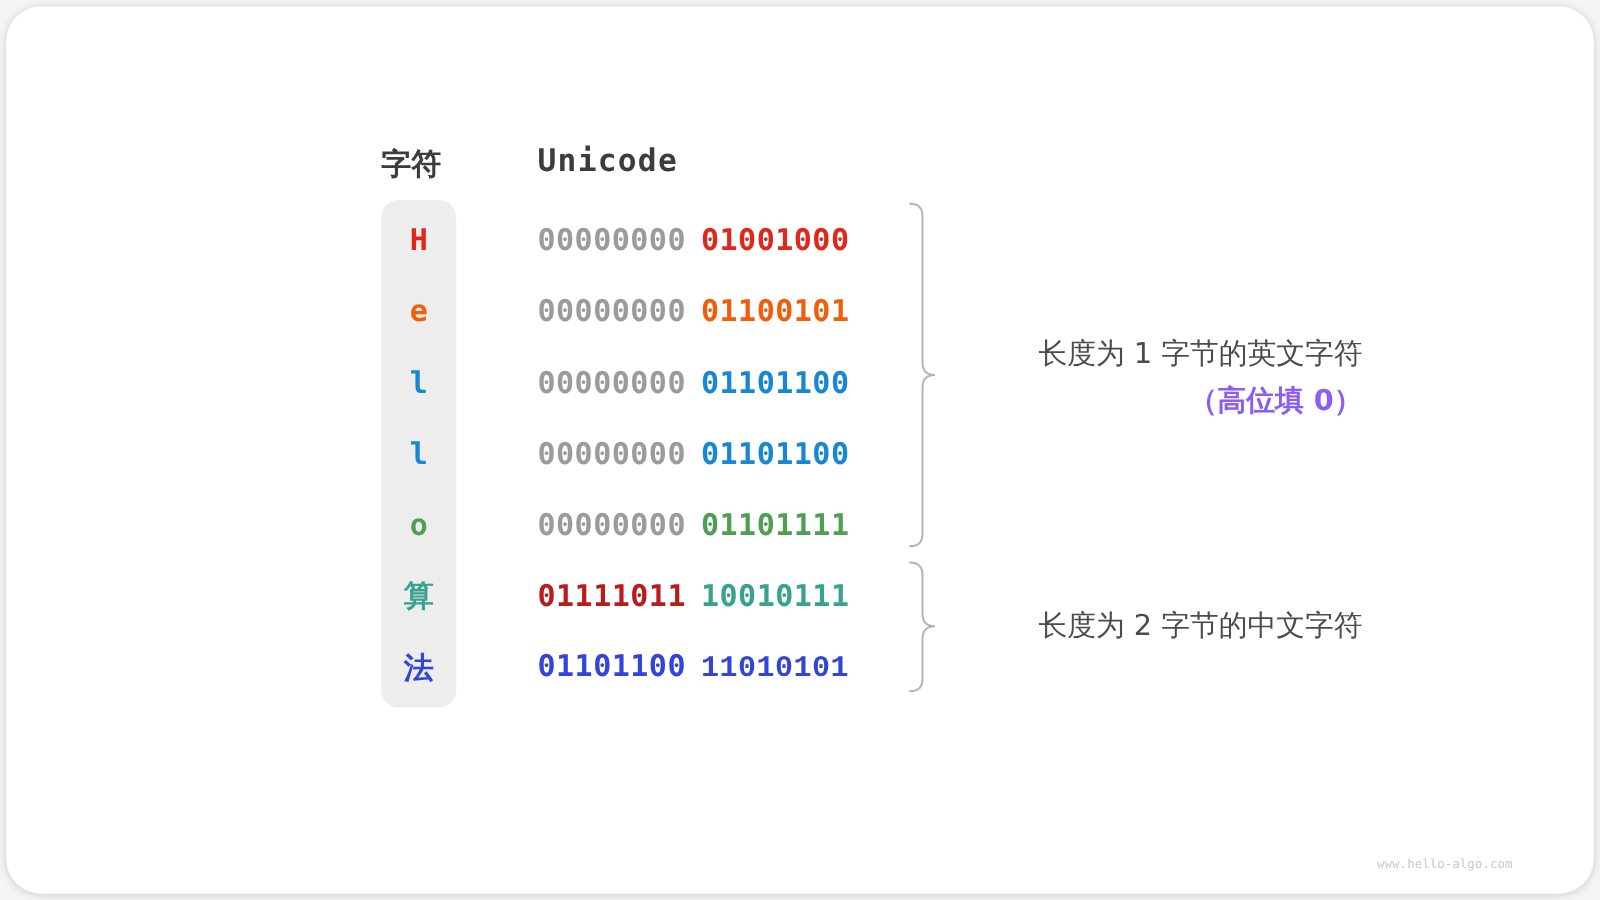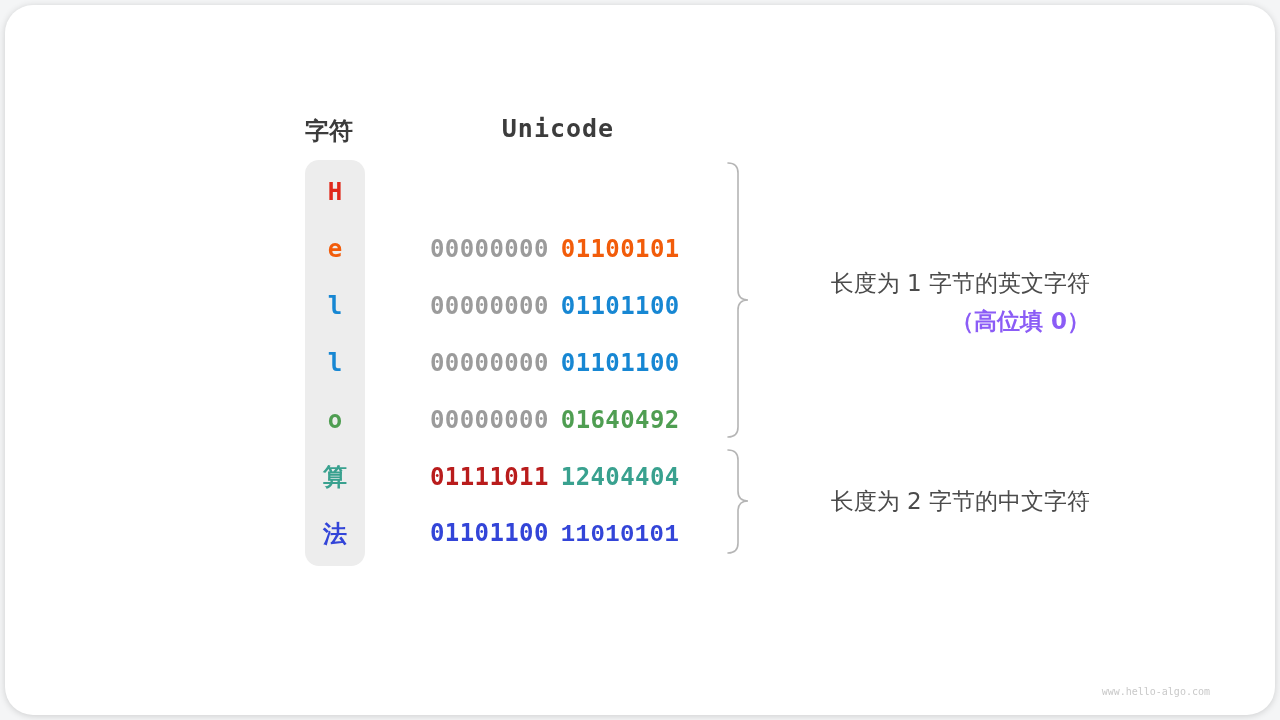--- a/index.html
+++ b/index.html
@@ -19,21 +19,21 @@
   .stage { position: absolute; inset: 0; }
 
   
   .hdr-char {
     position: absolute; left: 305px; top: 115px; width: 60px;
     text-align: left;
     font-size: 24px; font-weight: bold; color: #3c3c3c;
   }
   .hdr-unicode {
     position: absolute; left: 430px; top: 114px; width: 256px;
-    text-align: center;
+    text-align: left;
     font-family: "DejaVu Sans Mono", monospace;
     font-size: 25px; font-weight: bold; color: #3c3c3c;
     letter-spacing: 1px;
   }
 
   
   .char-col-bg {
     position: absolute; left: 305px; top: 160px;
     width: 60px; height: 406px;
     background: #ededed;
@@ -86,20 +86,23 @@
 
   <div class="hdr-char">字符</div>
   <div class="hdr-unicode">Unicode</div>
 
   <div class="char-col-bg"></div>
 
   <div class="rows">
 
     <div class="row">
       <div class="cell-char" style="color: rgb(224, 40, 26);">H</div>
+      <div class="cell-bin">
+        <span class="byte-high" style="color: rgb(155, 155, 155);">00000000</span><span style="color: rgb(224, 40, 26);">01001000</span>
+      </div>
     </div>
 
     <div class="row">
       <div class="cell-char" style="color: rgb(242, 92, 10);">e</div>
       <div class="cell-bin">
         <span class="byte-high" style="color: rgb(155, 155, 155);">00000000</span><span style="color: rgb(242, 92, 10);">01100101</span>
       </div>
     </div>
 
     <div class="row">
@@ -112,28 +115,28 @@
     <div class="row">
       <div class="cell-char" style="color: rgb(23, 135, 211);">l</div>
       <div class="cell-bin">
         <span class="byte-high" style="color: rgb(155, 155, 155);">00000000</span><span style="color: rgb(23, 135, 211);">01101100</span>
       </div>
     </div>
 
     <div class="row">
       <div class="cell-char" style="color: rgb(79, 158, 82);">o</div>
       <div class="cell-bin">
-        <span class="byte-high" style="color: rgb(155, 155, 155);">00000000</span><span style="color: rgb(79, 158, 82);">01640492</span>
+        <span class="byte-high" style="color: rgb(155, 155, 155);">00000000</span><span style="color: rgb(79, 158, 82);">01101111</span>
       </div>
     </div>
 
     <div class="row">
       <div class="cell-char" style="color: rgb(57, 161, 143);">算</div>
       <div class="cell-bin">
-        <span class="byte-high" style="color: #b91c1c;">01111011</span><span style="color: rgb(57, 161, 143);">12404404</span>
+        <span class="byte-high" style="color: #b91c1c;">01111011</span><span style="color: rgb(57, 161, 143);">10010111</span>
       </div>
     </div>
 
     <div class="row">
       <div class="cell-char" style="color: rgb(51, 69, 216);">法</div>
       <div class="cell-bin">
         <span class="byte-high" style="color: rgb(51, 69, 216);">01101100</span><span style="color: rgb(51, 69, 216); font-family: Liberation Mono, monospace;">11010101</span>
       </div>
     </div>
 

